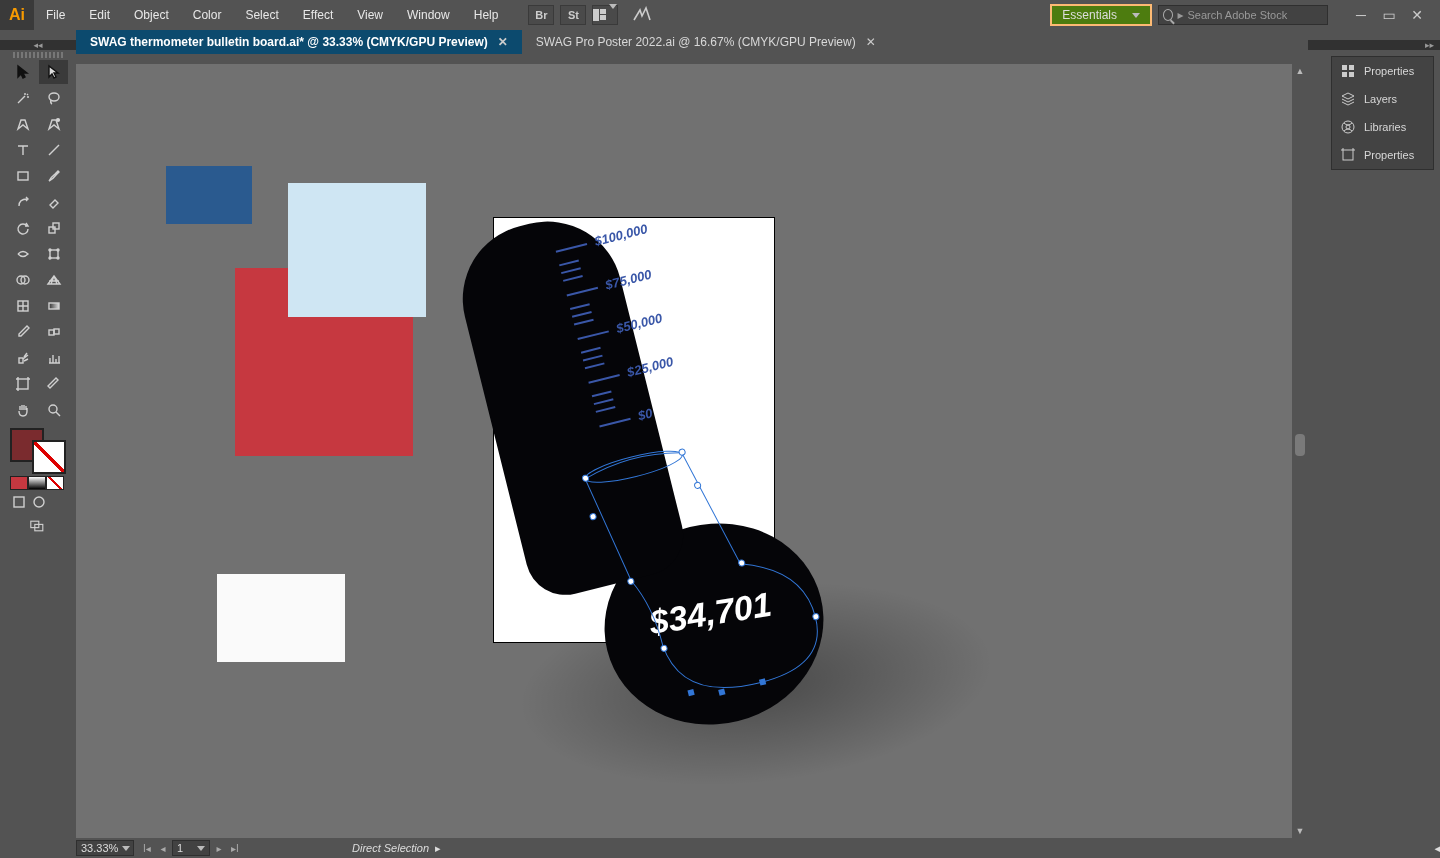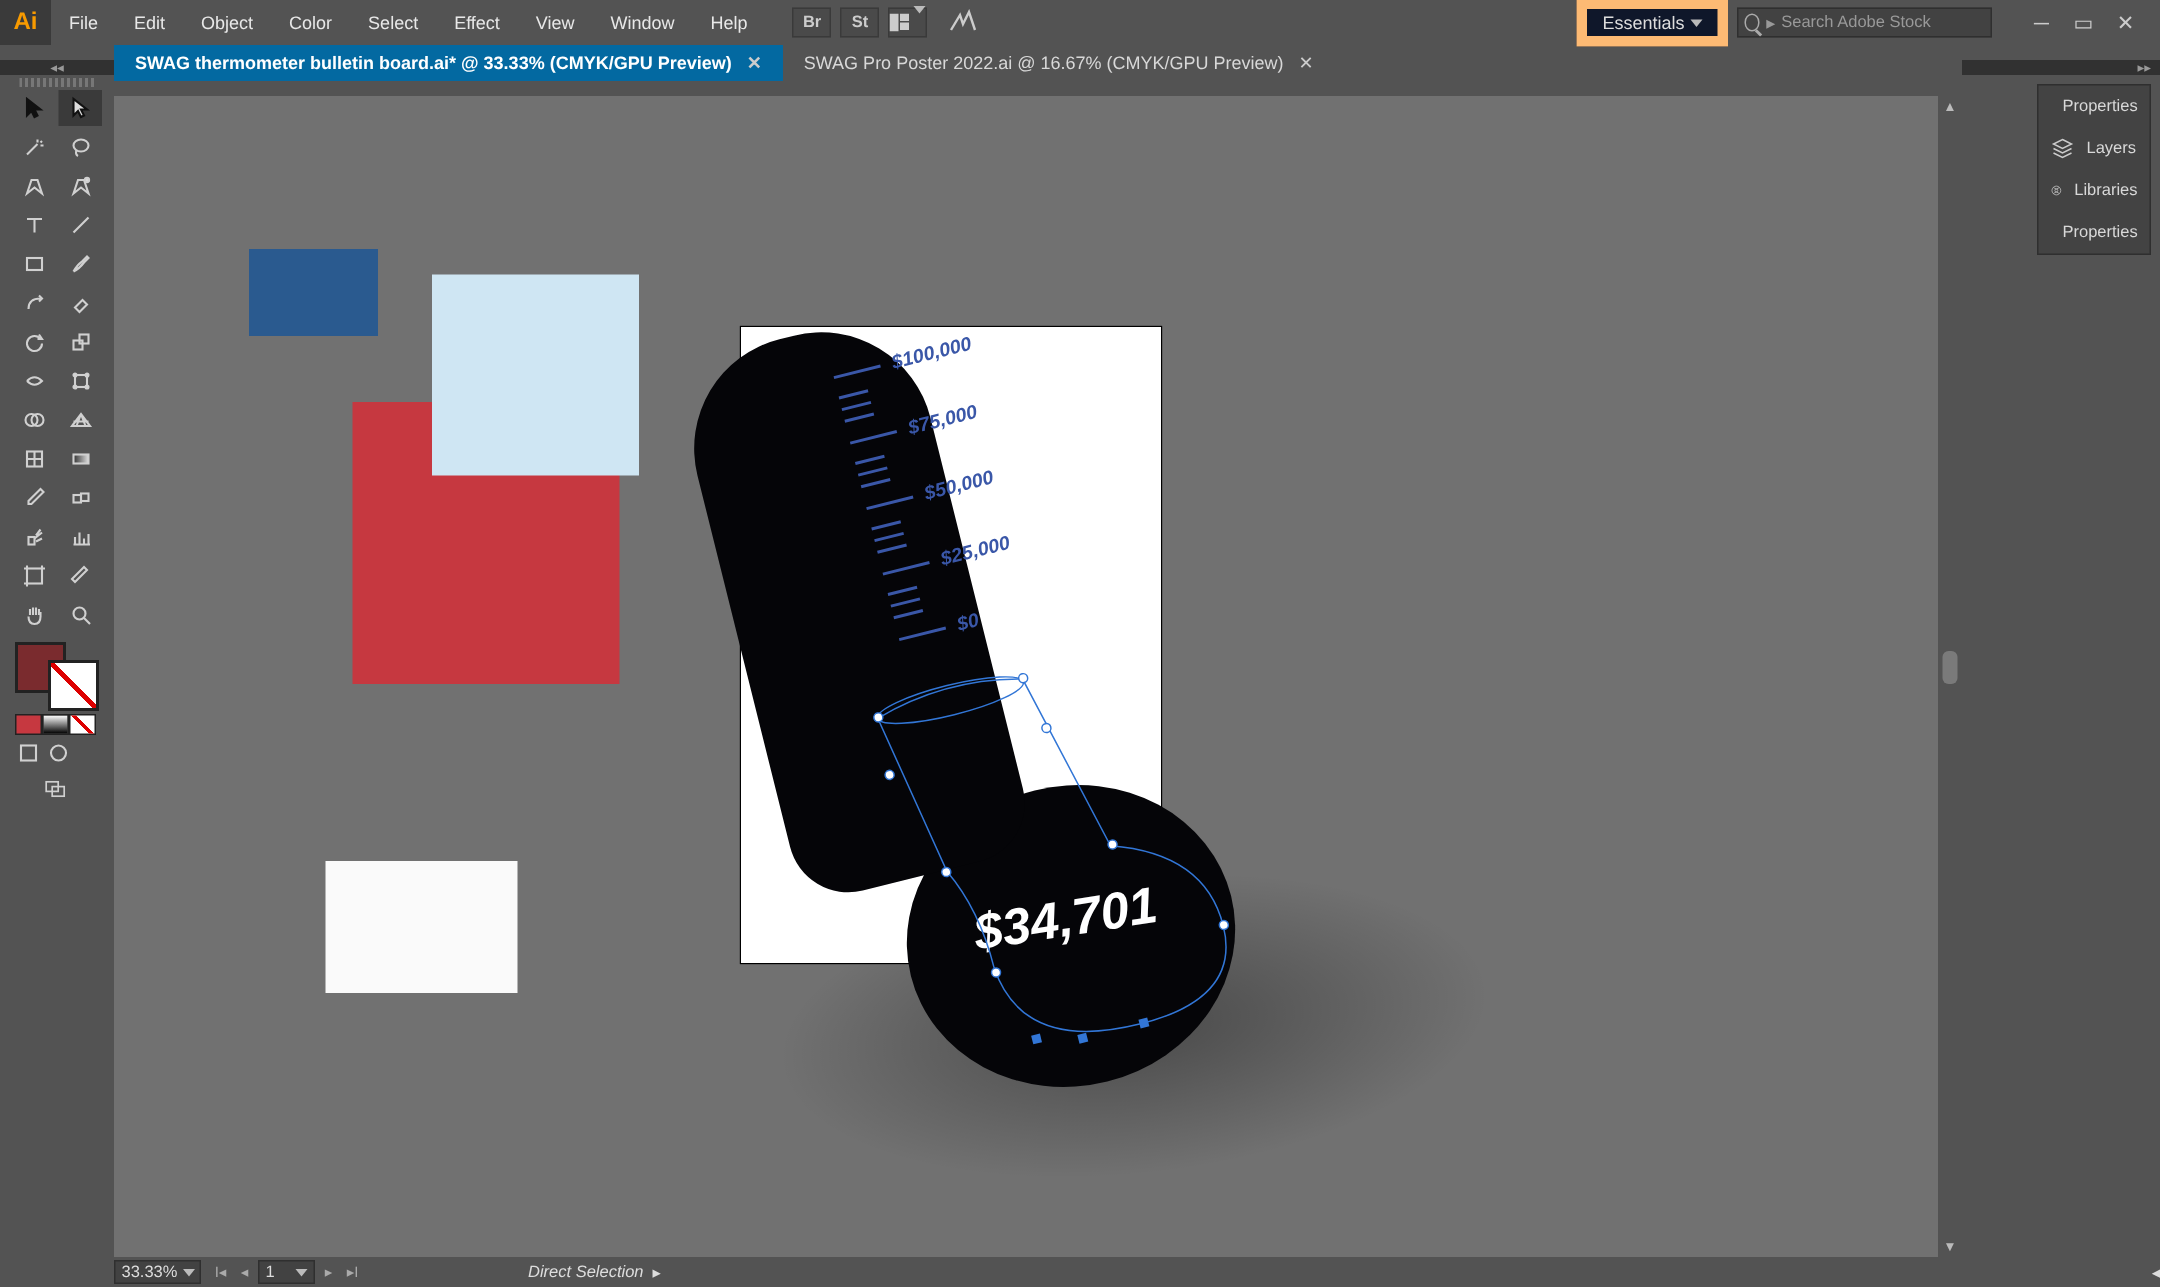--- a/index.html
+++ b/index.html
@@ -5,34 +5,34 @@
   * { box-sizing: border-box; margin: 0; padding: 0; font-family: -apple-system, "Segoe UI", sans-serif; }
   body { width: 1440px; height: 858px; background: #535353; overflow: hidden; position: relative; }
   
   
   .menubar { height: 30px; background: #535353; display: flex; align-items: center; color: #e8e8e8; font-size: 12px; }
   .app-logo { width: 34px; height: 30px; background: #3a3a3a; display:flex; align-items:center; justify-content:center; font-weight:bold; font-size:16px; color:#f79a00; }
   .menu-item { padding: 0 12px; cursor: default; }
   .menu-sep { flex: 1; }
   .menu-right { display:flex; align-items:center; gap:6px; padding-right:8px; }
   .mini-btn { width:26px; height:20px; background:#4a4a4a; display:flex; align-items:center; justify-content:center; color:#ccc; font-size:11px; font-weight:bold; border:1px solid #3a3a3a; }
-  .workspace-switch { display:flex; align-items:center; gap:4px; padding:2px 10px; color:#ddd; font-size:12px; background:#0f172a; border:7px solid #fdba74; }
+  .workspace-switch { display:flex; align-items:center; gap:15px; padding:2px 10px; color:#ddd; font-size:12px; background:#4d7c0f; border:2px solid #fdba74; }
   .chev-down { width:0;height:0;border-left:4px solid transparent;border-right:4px solid transparent;border-top:5px solid #bbb; }
   .search-box { display:flex; align-items:center; background:#424242; border:1px solid #2f2f2f; width:170px; height:20px; padding:0 4px; gap:4px; }
   .search-box input { background:transparent; border:none; color:#ccc; font-size:11px; width:100%; outline:none; }
   .search-box input::placeholder{ color:#999; }
   .mag { width:12px; height:12px; border:1.5px solid #aaa; border-radius:50%; position:relative; }
   .mag:after{content:"";position:absolute;width:5px;height:1.5px;background:#aaa;bottom:-2px;right:-3px;transform:rotate(45deg);}
   .window-controls{display:flex;gap:14px;padding:0 8px 0 20px;color:#ccc;}
   .win-ctrl{width:14px;height:14px;display:flex;align-items:center;justify-content:center;font-size:14px;}
 
   
   .tab-bar{height:24px;background:#535353;display:flex;align-items:stretch;margin-left:76px;margin-right:132px;}
   .tab{display:flex;align-items:center;padding:0 14px;font-size:12px;gap:10px;color:#d8d8d8;}
-  .tab.active{background:#0369a1;color:#fff;font-weight:600;}
+  .tab.active{background:#0c4a6e;color:#fff;font-weight:600;}
   .tab .close{font-size:12px;color:#ccc;}
 
   
   .tool-panel{position:absolute;left:0;top:40px;width:76px;background:#535353;height:800px;}
   .tool-panel .strip{height:10px;background:#313131;display:flex;align-items:center;justify-content:center;color:#999;font-size:9px;}
   .tool-grid{display:grid;grid-template-columns:1fr 1fr;width:60px;margin:2px auto 0;gap:2px;}
   .tool-cell{height:24px;display:flex;align-items:center;justify-content:center;position:relative;}
   .tool-cell svg{width:16px;height:16px;stroke:#d0d0d0;fill:none;stroke-width:1.4;}
   .tool-cell.sel{background:#3a3a3a;}
   .swatch-area{width:56px;margin:6px auto 0;position:relative;height:46px;}
@@ -73,21 +73,21 @@
   .amount{position:absolute;left:155px;top:380px;color:#fff;font-family:Arial;font-weight:800;font-style:italic;font-size:34px;transform:rotate(-9deg);}
   
   
   .sel-path{position:absolute;left:90px;top:178px;width:240px;height:300px;transform:rotate(-14deg);}
   .handle{position:absolute;width:7px;height:7px;background:#fff;border:1px solid #3276d6;border-radius:50%;}
   .anchor{position:absolute;width:6px;height:6px;background:#3276d6;}
   
   
   .right-panel{position:absolute;right:0;top:40px;width:132px;bottom:0;background:#535353;}
   .right-panel .strip{height:10px;background:#313131;display:flex;justify-content:flex-end;color:#999;font-size:9px;padding-right:6px;}
-  .panel-group{background:#434343;width:76px;margin:6px 0 0 auto;margin-right:6px;border:1px solid #2f2f2f;text-align:center;}
+  .panel-group{background:#434343;width:103px;margin:6px 0 0 auto;margin-right:6px;border:1px solid #2f2f2f;text-align:center;}
   .panel-item{display:flex;align-items:center;gap:8px;padding:6px 8px;color:#d8d8d8;font-size:11px;}
   .panel-item svg{width:16px;height:16px;fill:#ccc;}
   
   
   .statusbar{position:absolute;left:76px;right:0;bottom:0;height:20px;background:#535353;display:flex;align-items:center;font-size:11px;color:#ddd;}
   .zoom-combo{display:flex;align-items:center;background:#424242;border:1px solid #2f2f2f;height:16px;padding:0 4px;gap:4px;width:58px;}
   .nav-btns{display:flex;align-items:center;gap:2px;margin:0 6px;}
   .nav-btns .nb{width:14px;height:14px;display:flex;align-items:center;justify-content:center;color:#aaa;font-size:10px;}
   .artboard-combo{display:flex;align-items:center;background:#424242;border:1px solid #2f2f2f;height:16px;padding:0 4px;width:38px;}
   .status-text{margin-left:104px;font-style:italic;}

